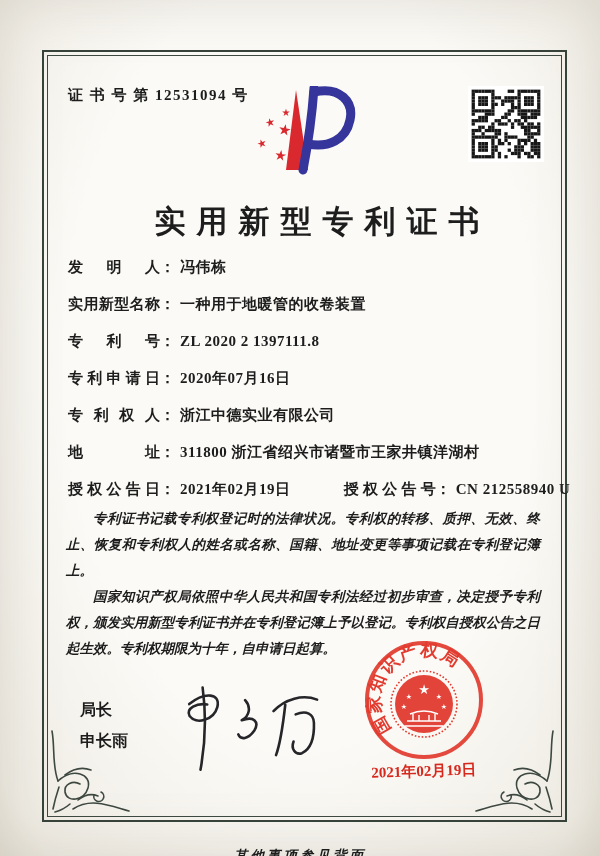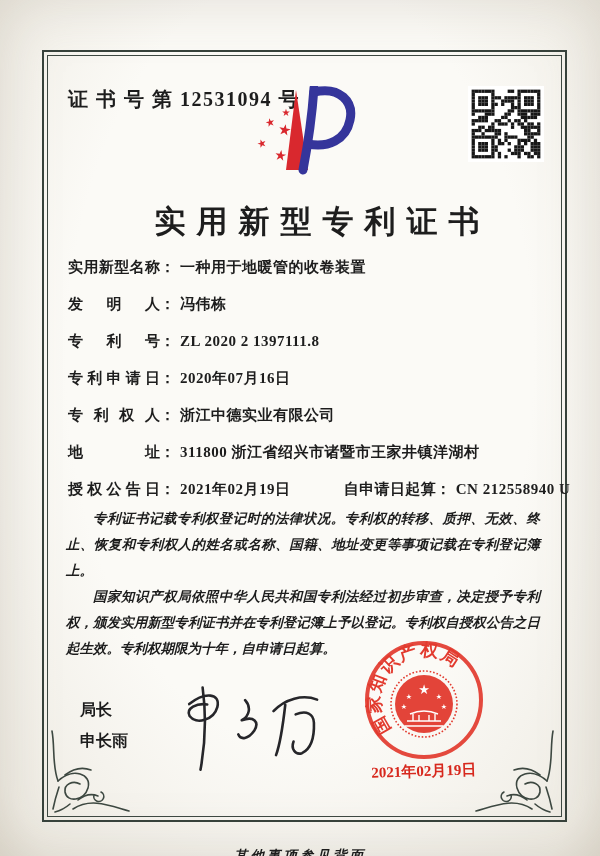--- a/index.html
+++ b/index.html
@@ -12,21 +12,21 @@
     color:#1d1d1d;
   }
   .frame{
     position:absolute;left:42px;top:50px;width:521px;height:768px;
     border:2.5px solid #37423b;
   }
   .frame::before{
     content:"";position:absolute;inset:3px;border:1px solid #3d4841;
   }
   .cert-no{
-    position:absolute;left:68px;top:86px;font-size:20px;font-weight:bold;
+    position:absolute;left:68px;top:86px;font-size:15px;font-weight:bold;
     letter-spacing:1.5px;
   }
   .logo{position:absolute;left:238px;top:86px;}
   .qr{position:absolute;left:468px;top:86px;background:#fff;}
   .title{
     position:absolute;left:0;top:184px;width:600px;margin:17px;text-align:center;
     font-size:31px;font-weight:bold;letter-spacing:11px;text-indent:11px;
   }
   .fields{position:absolute;left:68px;top:258px;width:478px;}
   .row{height:37px;font-size:15px;font-weight:bold;white-space:nowrap;}
@@ -347,43 +347,43 @@
       <rect x="50.67" y="72.38" width="3.62" height="3.62"></rect>
       <rect x="61.52" y="72.38" width="3.62" height="3.62"></rect>
       <rect x="65.14" y="72.38" width="3.62" height="3.62"></rect>
       <rect x="72.38" y="72.38" width="3.62" height="3.62"></rect>
     </svg>
 
   <h1 class="title">实用新型专利证书</h1>
 
   <div class="fields">
     <div class="row">
+      <span class="lbl">发明人</span><span class="colon">：</span><span class="val">冯伟栋</span>
+    </div>
+    <div class="row">
       <span class="lbl">实用新型名称</span><span class="colon">：</span><span class="val">一种用于地暖管的收卷装置</span>
-    </div>
-    <div class="row">
-      <span class="lbl">发明人</span><span class="colon">：</span><span class="val">冯伟栋</span>
     </div>
     <div class="row">
       <span class="lbl">专利号</span><span class="colon">：</span><span class="val">ZL 2020 2 1397111.8</span>
     </div>
     <div class="row">
       <span class="lbl">专利申请日</span><span class="colon">：</span><span class="val">2020年07月16日</span>
     </div>
     <div class="row">
       <span class="lbl">专利权人</span><span class="colon">：</span><span class="val">浙江中德实业有限公司</span>
     </div>
     <div class="row">
       <span class="lbl">地址</span><span class="colon">：</span><span class="val">311800 浙江省绍兴市诸暨市王家井镇洋湖村</span>
     </div>
     <div class="row">
       <span class="pair-first">
         <span class="lbl lbl5">授权公告日</span><span class="colon">：</span><span class="val">2021年02月19日</span>
       </span>
       <span>
-        <span class="lbl lbl5">自申请日起算</span><span class="colon">：</span><span class="val">CN 212558940 U</span>
+        <span class="lbl lbl5">授权公告号</span><span class="colon">：</span><span class="val">CN 212558940 U</span>
       </span>
     </div>
   </div>
 
   <div class="body-text">
     <p>专利证书记载专利权登记时的法律状况。专利权的转移、质押、无效、终止、恢复和专利权人的姓名或名称、国籍、地址变更等事项记载在专利登记簿上。</p>
     <p>国家知识产权局依照中华人民共和国专利法经过初步审查，决定授予专利权，颁发实用新型专利证书并在专利登记簿上予以登记。专利权自授权公告之日起生效。专利权期限为十年，自申请日起算。</p>
   </div>
 
   <div class="officer">

